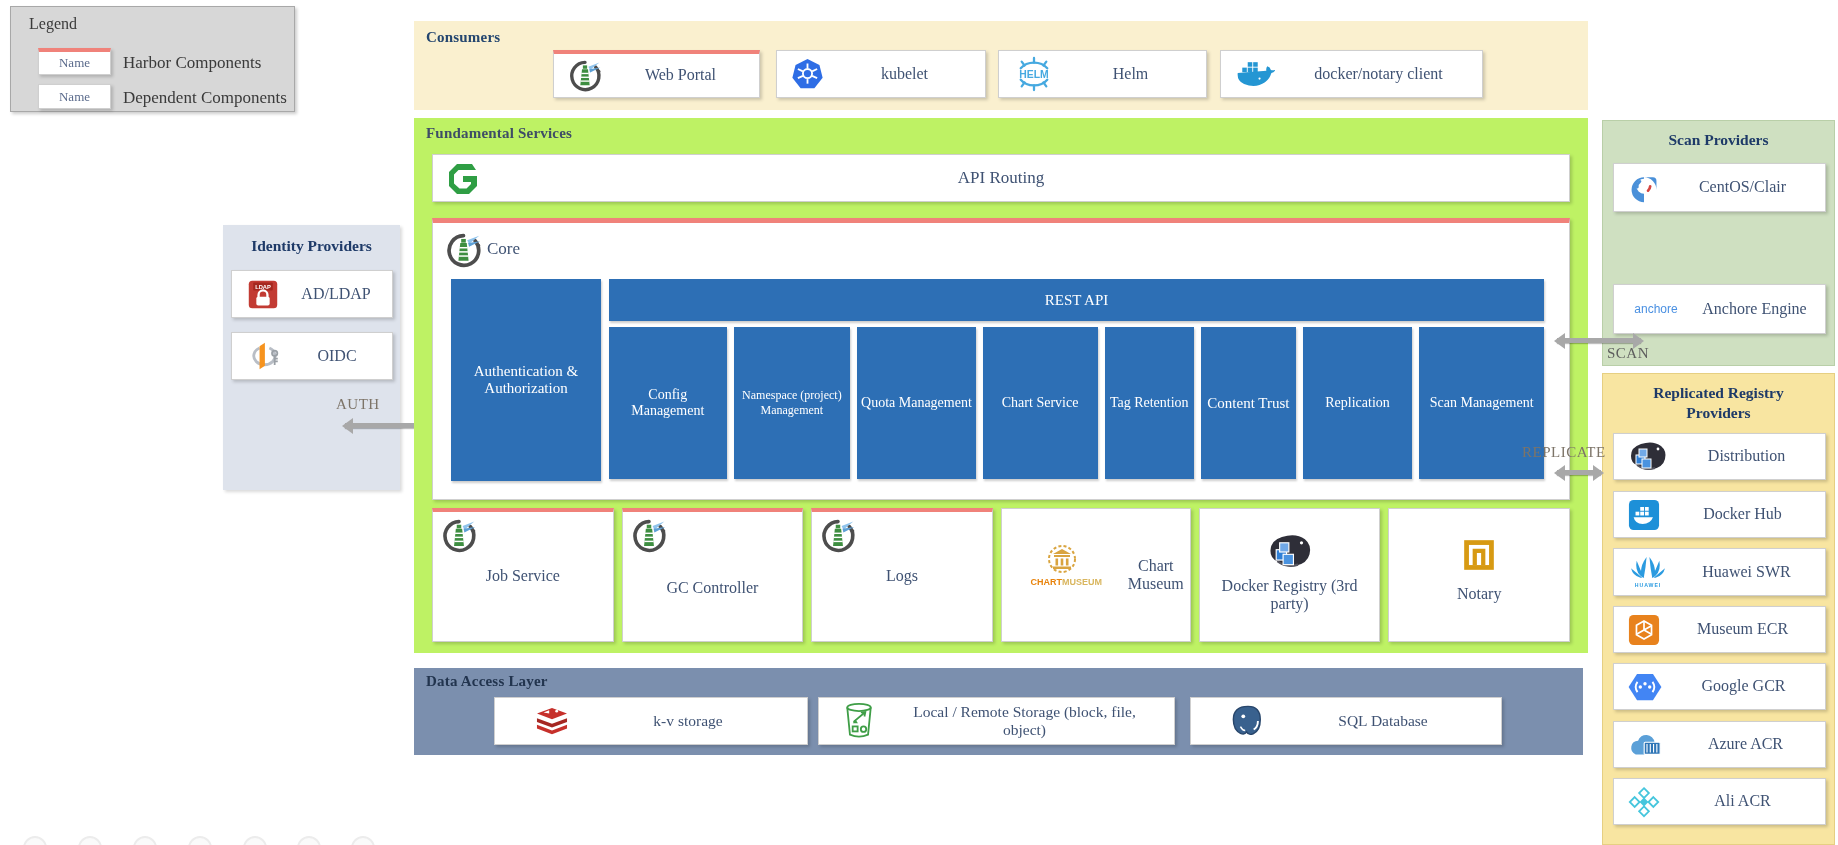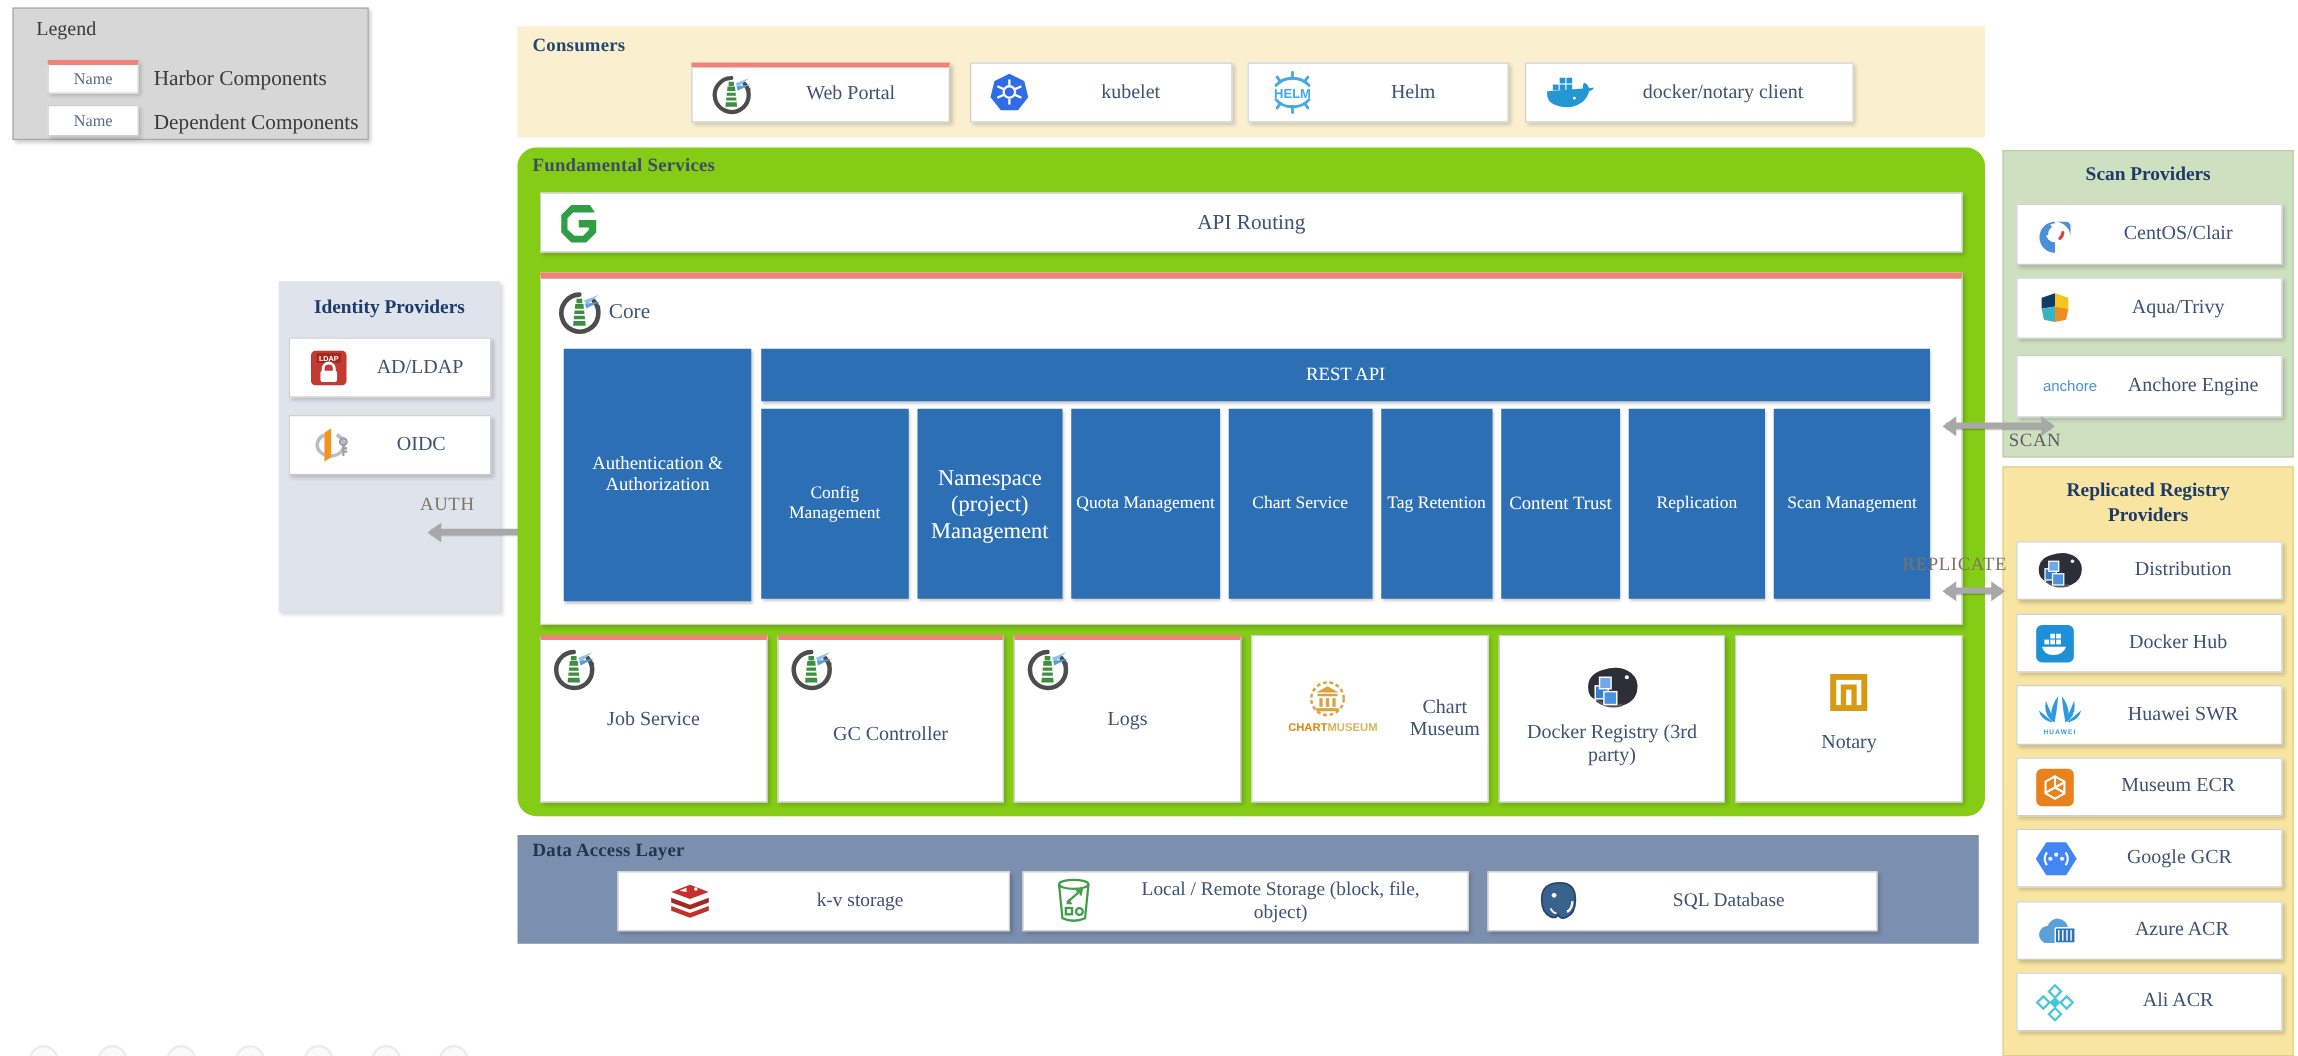--- a/index.html
+++ b/index.html
@@ -9,21 +9,21 @@
   .abs { position:absolute; }
   .wbox { position:absolute; background:#fff; border:1px solid #cfcfcf;
           box-shadow:2px 2px 3px rgba(0,0,0,.18); display:flex; align-items:center; }
   .wbox .lbl { flex:1; text-align:center; color:#3f5273; font-size:16px; line-height:1.15; padding:0 6px; }
   .harbor-top { border-top:4px solid #f0827a; }
   .icwrap { margin-left:14px; display:flex; flex-direction:column; align-items:center; flex:0 0 auto; }
 
   
   .strip-title { position:absolute; font-weight:bold; font-size:15px; letter-spacing:.2px; }
   #consumers   { left:414px; top:21px;  width:1174px; height:89px;  background:#faf0cf; }
-  #fundamental { left:414px; top:118px; width:1174px; height:535px; background:#84cc16;border-radius:15px; }
+  #fundamental { left:414px; top:118px; width:1174px; height:535px; background:#bef264; }
   #dal         { left:414px; top:668px; width:1169px; height:87px;  background:#7b8fae; }
   #legend      { left:10px;  top:6px;   width:285px;  height:106px; background:#d7d7d7; border:1px solid #a8a8a8; box-shadow:2px 2px 3px rgba(0,0,0,.2); }
   #identity    { left:223px; top:225px; width:177px;  height:265px; background:#dee3ec; box-shadow:2px 2px 3px rgba(0,0,0,.15); }
   #scanprov    { left:1602px; top:120px; width:233px; height:246px; background:#cfe0c1; border:1px solid #b9cfa8; }
   #replprov    { left:1602px; top:373px; width:233px; height:472px; background:#f8e5a1; border:1px solid #e6cf82; }
 
   .side-title { position:absolute; left:0; right:0; text-align:center; font-weight:bold;
                 font-size:15.5px; color:#1e3a68; }
 
   
@@ -206,21 +206,21 @@
       </div>
 
       <div class="blue abs" style="left:176px;top:56px;width:935px;height:42px;font-size:15px">
         <span>REST API</span>
       </div>
 
       <div class="abs" style="left:176px;top:104px;width:935px;height:152px;display:flex;gap:7px">
         <div class="blue" style="flex:123;font-size:14px;padding:3px">
           <span>Config Management</span>
           </div>
-        <div class="blue" style="flex:122;font-size:18px;padding:3px">
+        <div class="blue" style="flex:122;font-size:12px;padding:3px">
           <span>Namespace (project) Management</span>
           </div>
         <div class="blue" style="flex:124;font-size:14px;padding:3px">
           <span>Quota Management</span>
           </div>
         <div class="blue" style="flex:87;font-size:14px;padding:18px">
           <span>Chart Service</span>
           </div>
         <div class="blue" style="flex:92;font-size:14px;padding:3px">
           <span>Tag Retention</span>
@@ -347,31 +347,20 @@
         <svg width="32" height="32" viewBox="0 0 36 36">
           <path d="M18,2 a14,14 0 1 1 -14,14 v10 a4,4 0 0 0 4,4 h10 z" transform="rotate(180 18 18)" fill="#4a90d9"></path>
           <circle cx="18" cy="16" r="8.5" fill="#fff"></circle>
           <path d="M13.5,10.5 a7.5,7.5 0 0 0 -3,6.5" stroke="#4a90d9" stroke-width="3" fill="none" stroke-linecap="round"></path>
           <path d="M22.5,21 a7.5,7.5 0 0 0 2.5,-5" stroke="#d64541" stroke-width="3" fill="none" stroke-linecap="round"></path>
         </svg>
       </span>
       <span class="lbl">CentOS/Clair</span>
     </div>
 
-    <div class="wbox" style="left:10px;top:101px;width:213px;height:49px">
-      <span class="icwrap">
-        <svg width="32" height="32" viewBox="0 0 36 36">
-          <polygon points="6,8 18,4 18,16 6,18" fill="#103a68"></polygon>
-          <polygon points="18,4 30,8 30,18 18,16" fill="#f5c61d"></polygon>
-          <polygon points="6,18 18,16 18,30 8,28" fill="#35b5c1"></polygon>
-          <polygon points="18,16 30,18 28,28 18,30" fill="#ef8d1e"></polygon>
-        </svg>
-      </span>
-      <span class="lbl">Aqua/Trivy</span>
-    </div>
 
     <div class="wbox" style="left:10px;top:163px;width:213px;height:50px">
       <span class="icwrap">
         <svg width="56" height="20" viewBox="0 0 56 20">
           <text class="brandtext" x="28" y="14" font-size="12" fill="#4a90e2" text-anchor="middle">anchore</text>
         </svg>
       </span>
       <span class="lbl">Anchore Engine</span>
     </div>
 

